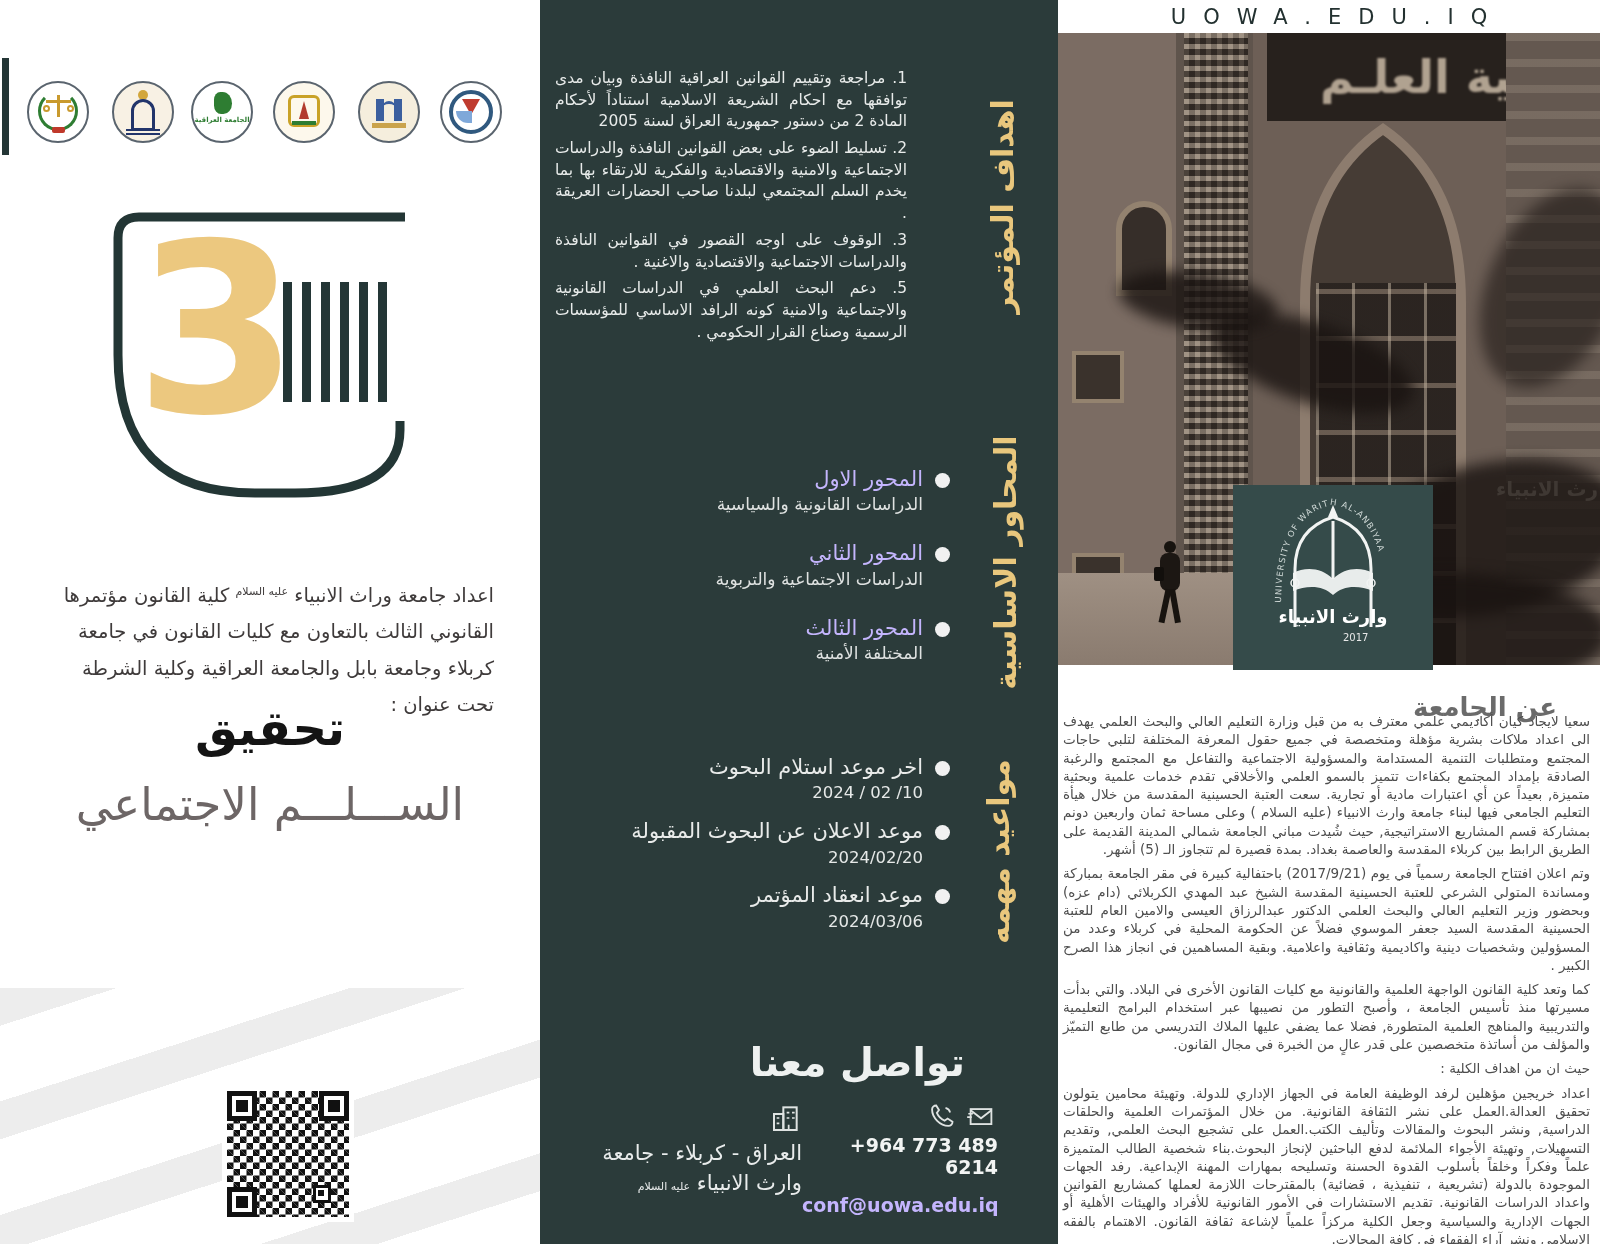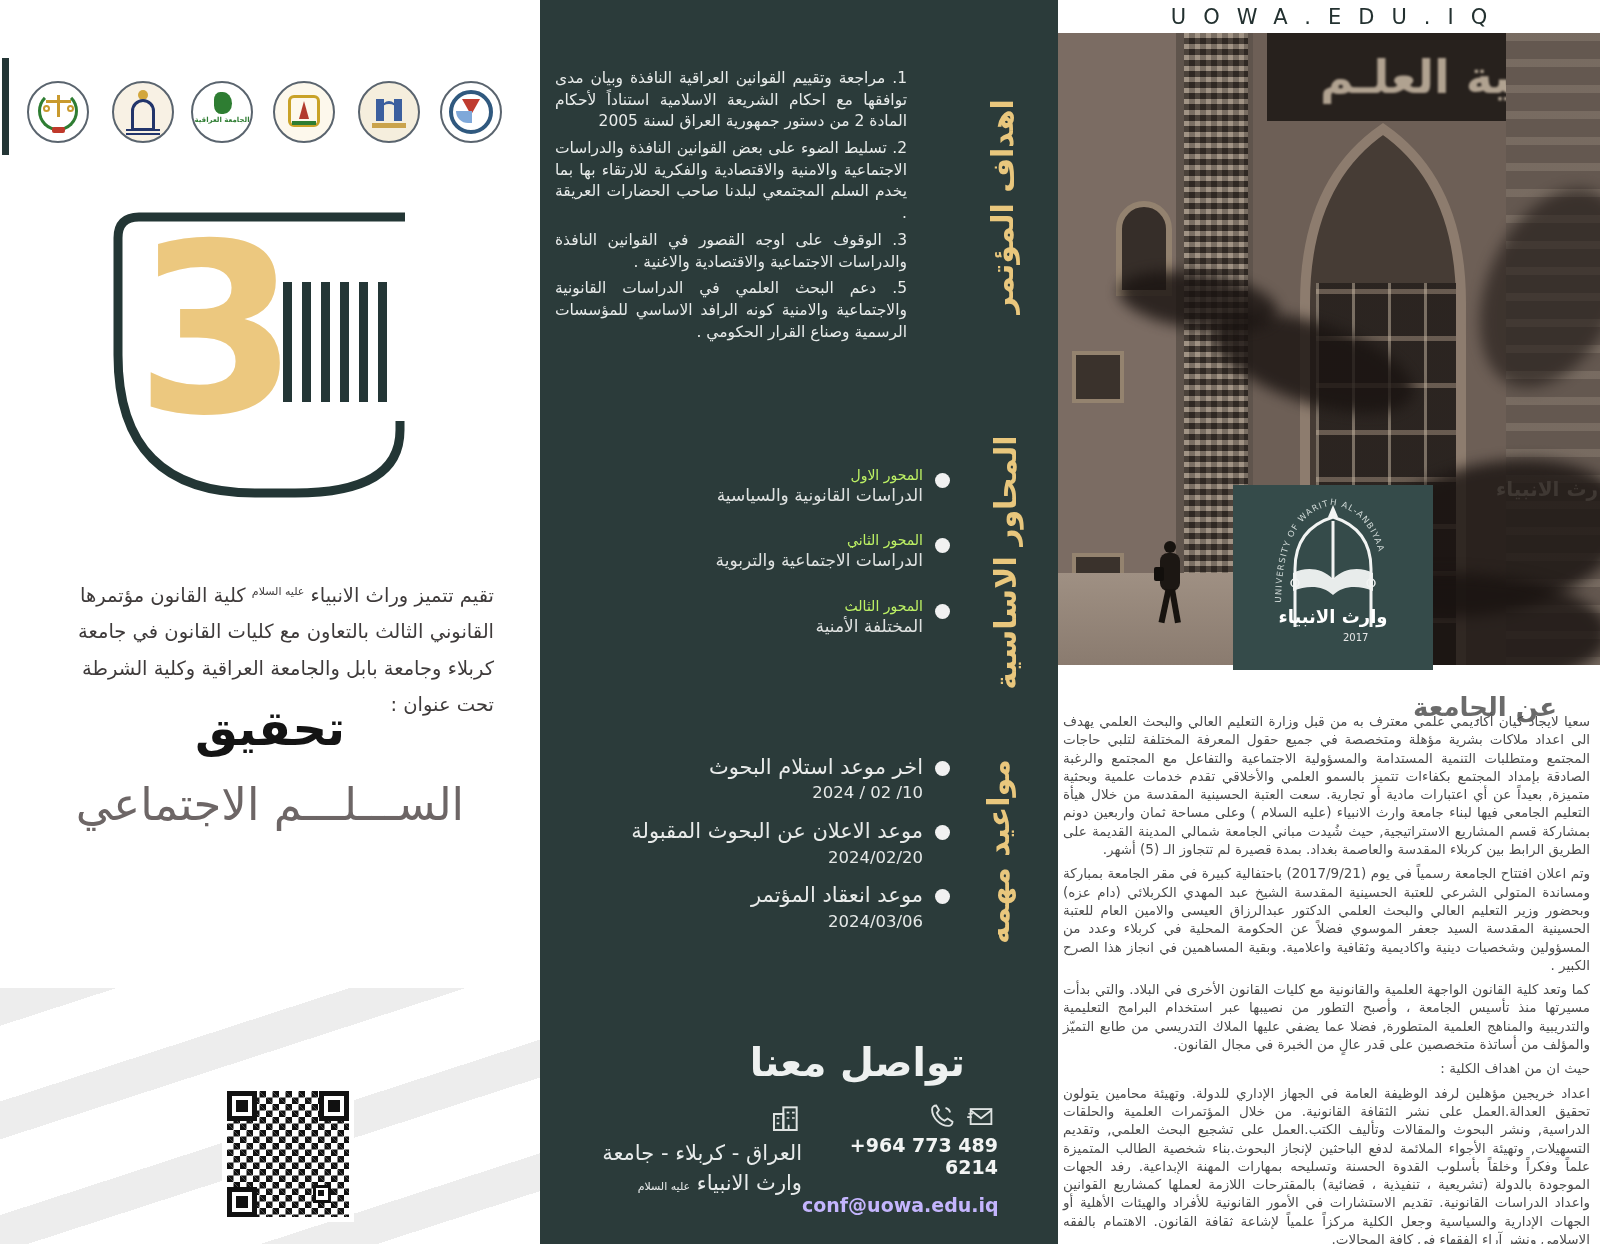--- a/index.html
+++ b/index.html
@@ -74,21 +74,21 @@
   .vh-axes{left:433px;top:448px;width:64px;height:228px;}
   .vh-dates{left:426px;top:753px;width:64px;height:196px;}
 
   .goals{position:absolute;left:15px;top:68px;width:352px;}
   .goals p{margin:0 0 5px 0;font-size:15.5px;line-height:1.4;color:#e8ebea;
            text-align:justify;text-align-last:right;}
 
   .axes{position:absolute;left:70px;top:466px;width:340px;}
   .ax-item{display:flex;gap:12px;margin-bottom:25px;}
   .bullet{flex:0 0 auto;width:15px;height:15px;border-radius:50%;background:#f1f1f1;margin-top:7px;}
-  .ax-t{font-size:14px;color:#bef264;line-height:1.3;}
+  .ax-t{font-size:21px;color:#c4b5fd;line-height:1.3;}
   .ax-s{font-size:17px;color:#dfe2e1;line-height:1.3;}
 
   .dates{position:absolute;left:60px;top:754px;width:350px;}
   .dt-item{display:flex;gap:12px;margin-bottom:13px;}
   .dt-l{font-size:21px;color:#e9ebea;line-height:1.3;}
   .dt-v{font-size:16.5px;color:#e6e9e8;line-height:1.45;text-align:right;padding-left:6px;direction:ltr;}
 
   .contact-h{position:absolute;left:165px;top:1040px;width:260px;text-align:right;
              font-size:39px;font-weight:600;color:#eef1f0;}
   .c-right{position:absolute;left:262px;top:1102px;width:196px;text-align:right;}
@@ -205,21 +205,21 @@
       <div class="shield-bars">
         <span></span>
           <span></span>
           <span></span>
           <span></span>
           <span></span>
           <span></span>
       </div>
     </div>
 
-    <p class="intro"><span>تقيم  تتميز وراث الانبياء </span><sup class="small-note">عليه السلام</sup><span> كلية القانون مؤتمرها القانوني الثالث بالتعاون مع كليات القانون في جامعة كربلاء وجامعة بابل والجامعة العراقية وكلية الشرطة تحت عنوان :</span></p>
+    <p class="intro"><span>اعداد  جامعة وراث الانبياء </span><sup class="small-note">عليه السلام</sup><span> كلية القانون مؤتمرها القانوني الثالث بالتعاون مع كليات القانون في جامعة كربلاء وجامعة بابل والجامعة العراقية وكلية الشرطة تحت عنوان :</span></p>
 
     <div class="t1">تحقيق</div>
     <div class="t2">الســـلـــم الاجتماعي</div>
 
     <div class="stripes"></div>
     <div class="qr">
       <div class="qr-inner">
         <span class="finder f-tl"></span>
         <span class="finder f-tr"></span>
         <span class="finder f-bl"></span>

